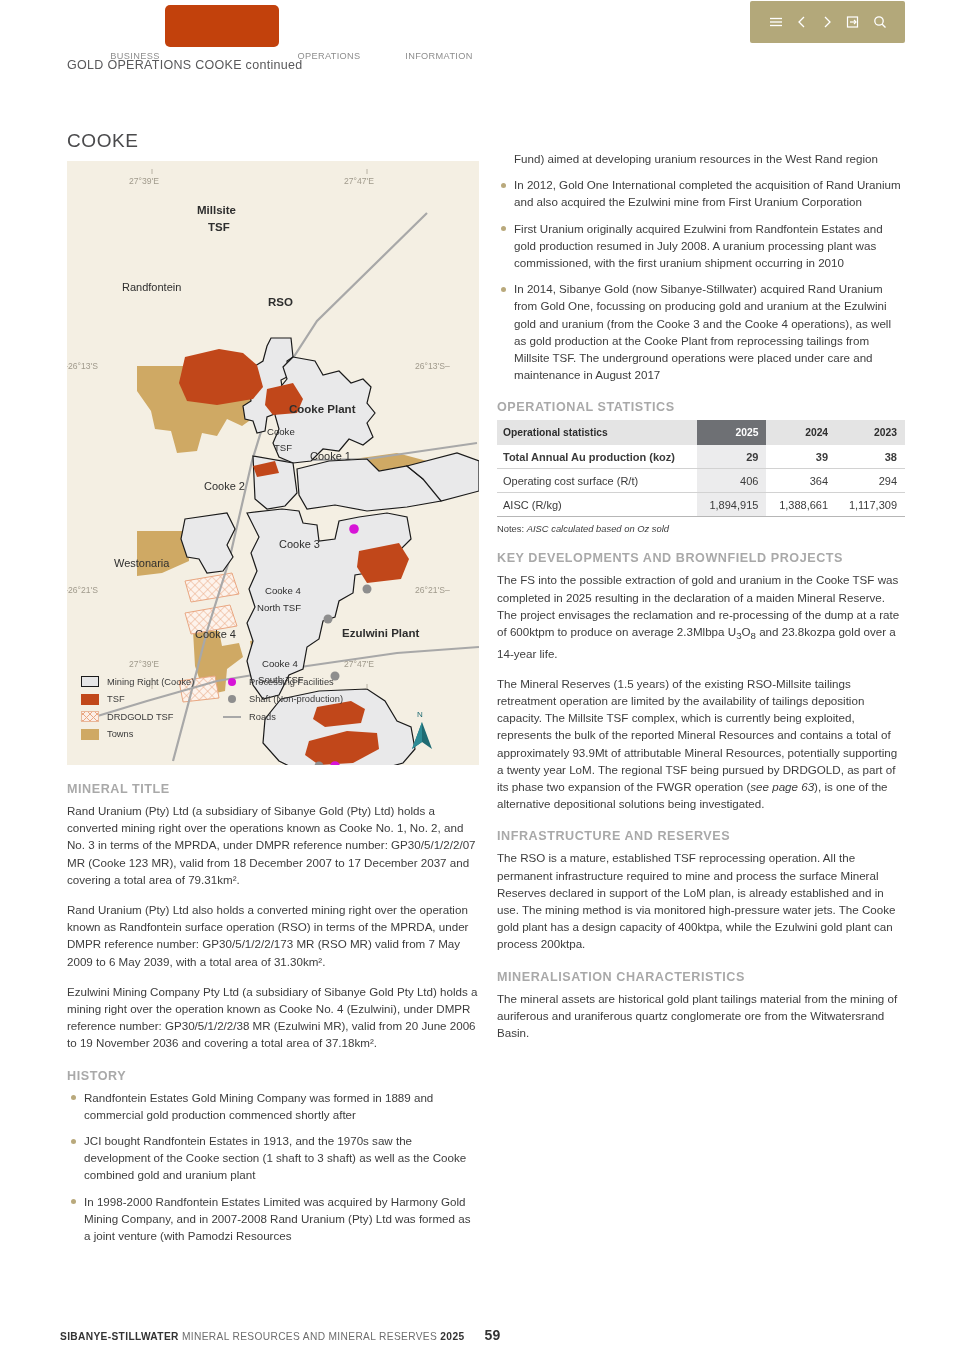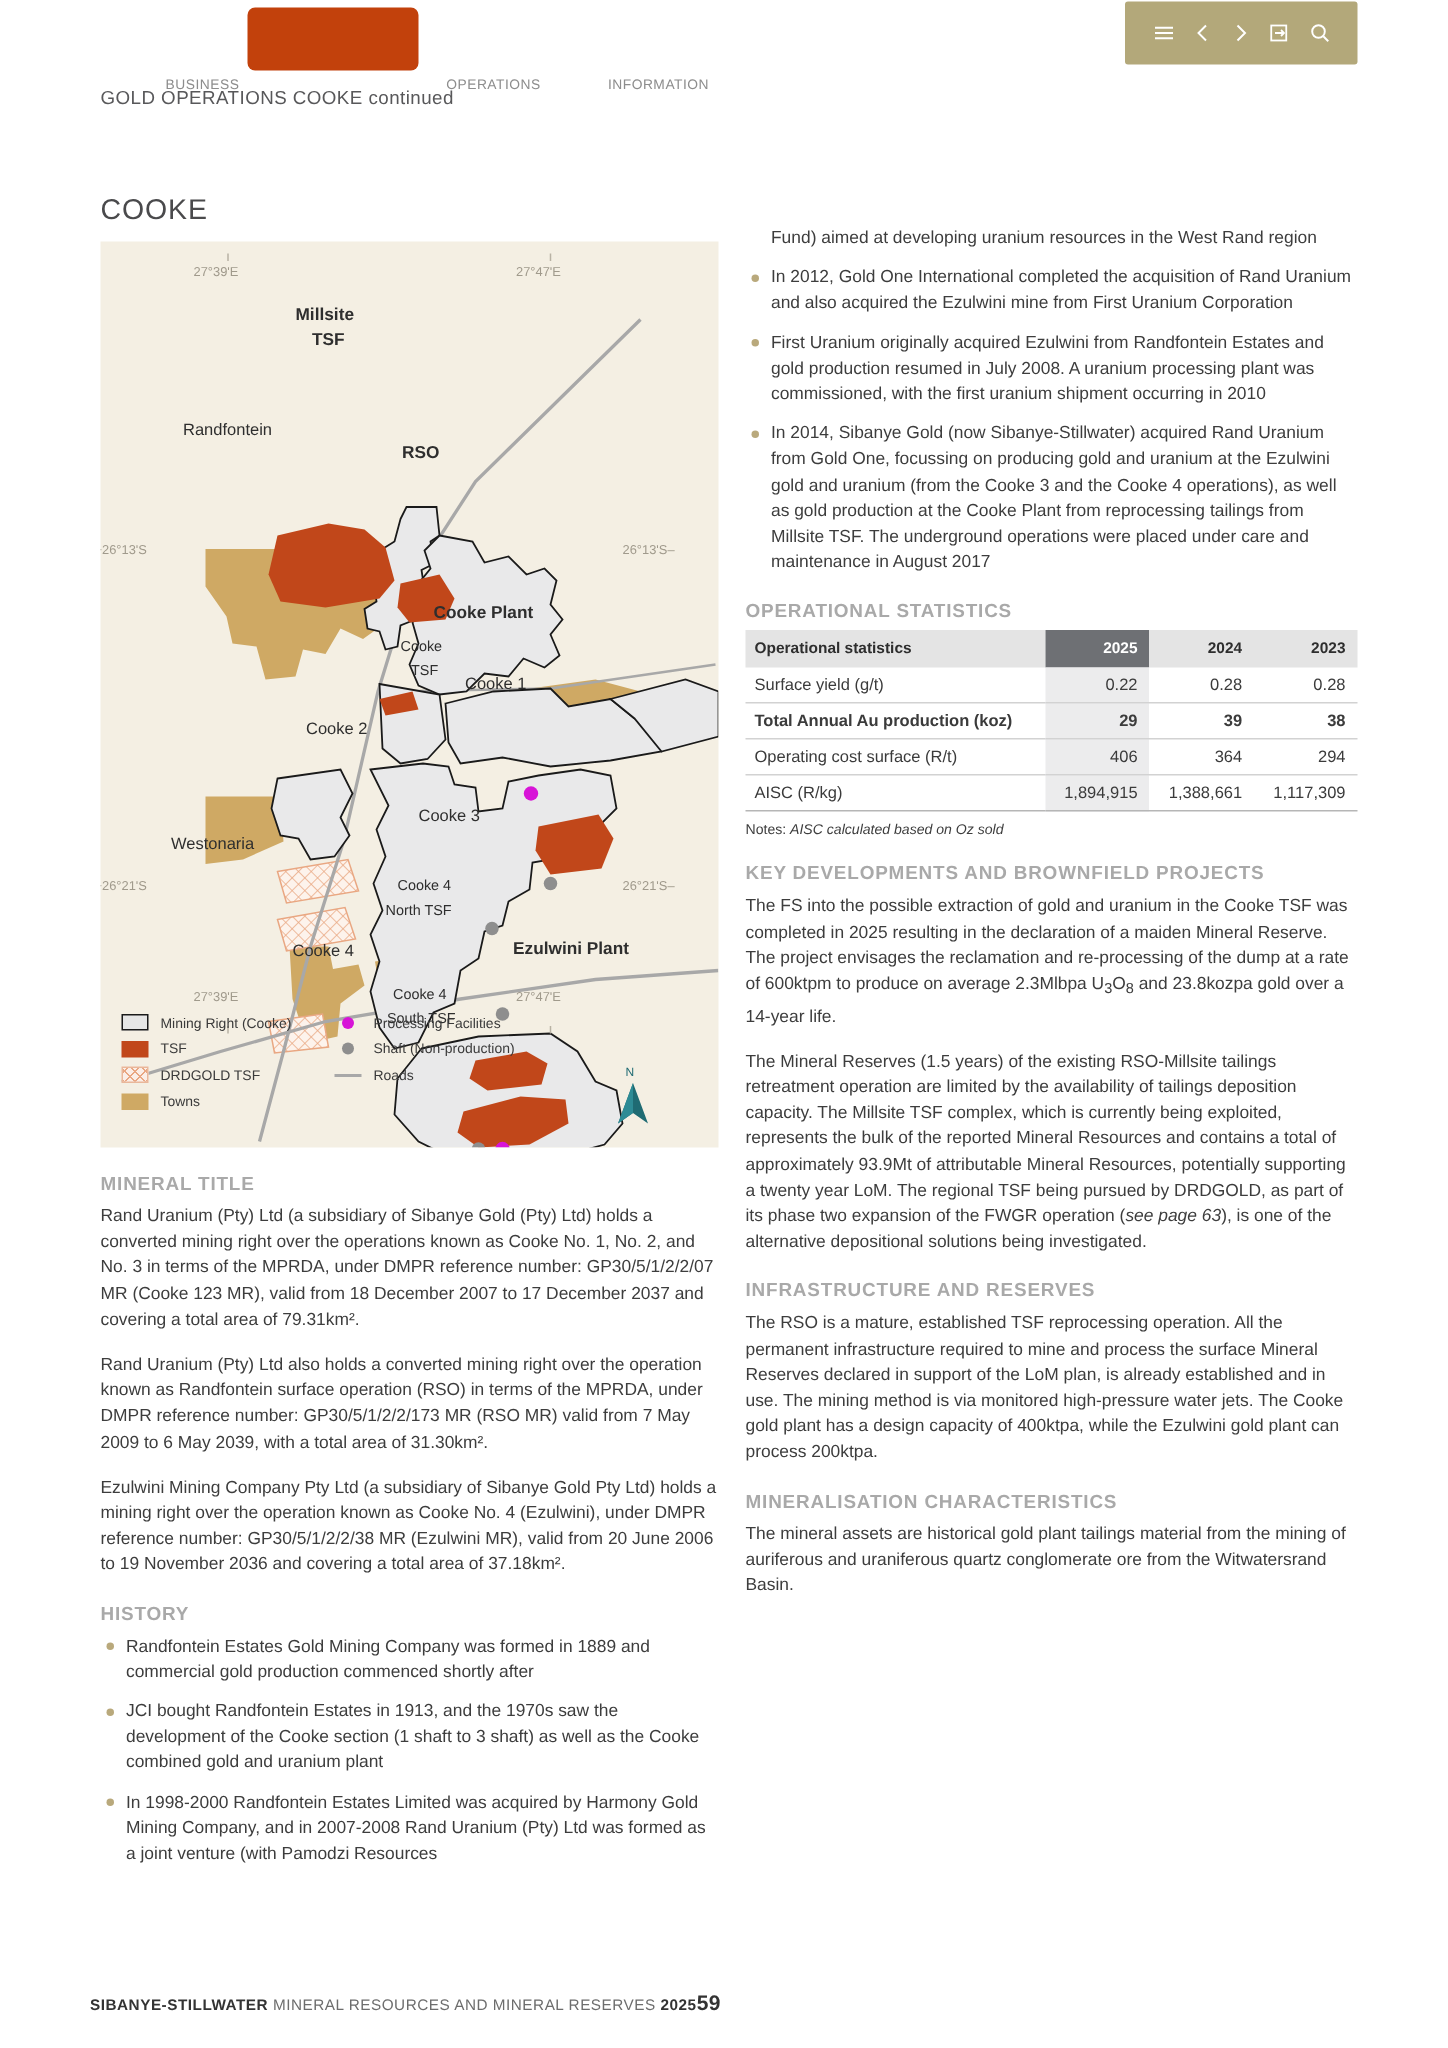--- a/index.html
+++ b/index.html
@@ -155,21 +155,21 @@
   table.opstats tbody tr:last-child td { border-bottom: 1px solid #b6b6b6; }
   .tbl-note {
     font-size: 9.4px; color: #3d3d3d; margin-top: 6px;
   }
   .tbl-note b { font-weight: normal; }
   .tbl-note i { font-style: italic; }
 
   
   .footer {
     position: absolute; left: 60px; bottom: 22px;
-    display: flex; align-items: baseline; 
+    display: flex; align-items: baseline; gap: 20px;
     font-size: 10.2px; letter-spacing: 0.35px; color: #6d6d6d;
   }
   .footer b { color: #333; font-weight: bold; }
   .footer .pg { font-size: 14px; font-weight: bold; color: #333; }
 </style>
 </head>
 <body>
 
 <div class="topnav">
 
@@ -450,26 +450,20 @@
   <table class="opstats">
     <thead>
       <tr>
         <th>Operational statistics</th>
         <th class="hl">2025</th>
         <th>2024</th>
         <th>2023</th>
       </tr>
     </thead>
     <tbody>
-      <tr>
-        <td>Surface yield (g/t)</td>
-        <td class="hl">0.22</td>
-        <td>0.28</td>
-        <td>0.28</td>
-      </tr>
       <tr class="bold">
         <td>Total Annual Au production (koz)</td>
         <td class="hl">29</td>
         <td>39</td>
         <td>38</td>
       </tr>
       <tr>
         <td>Operating cost surface (R/t)</td>
         <td class="hl">406</td>
         <td>364</td>

